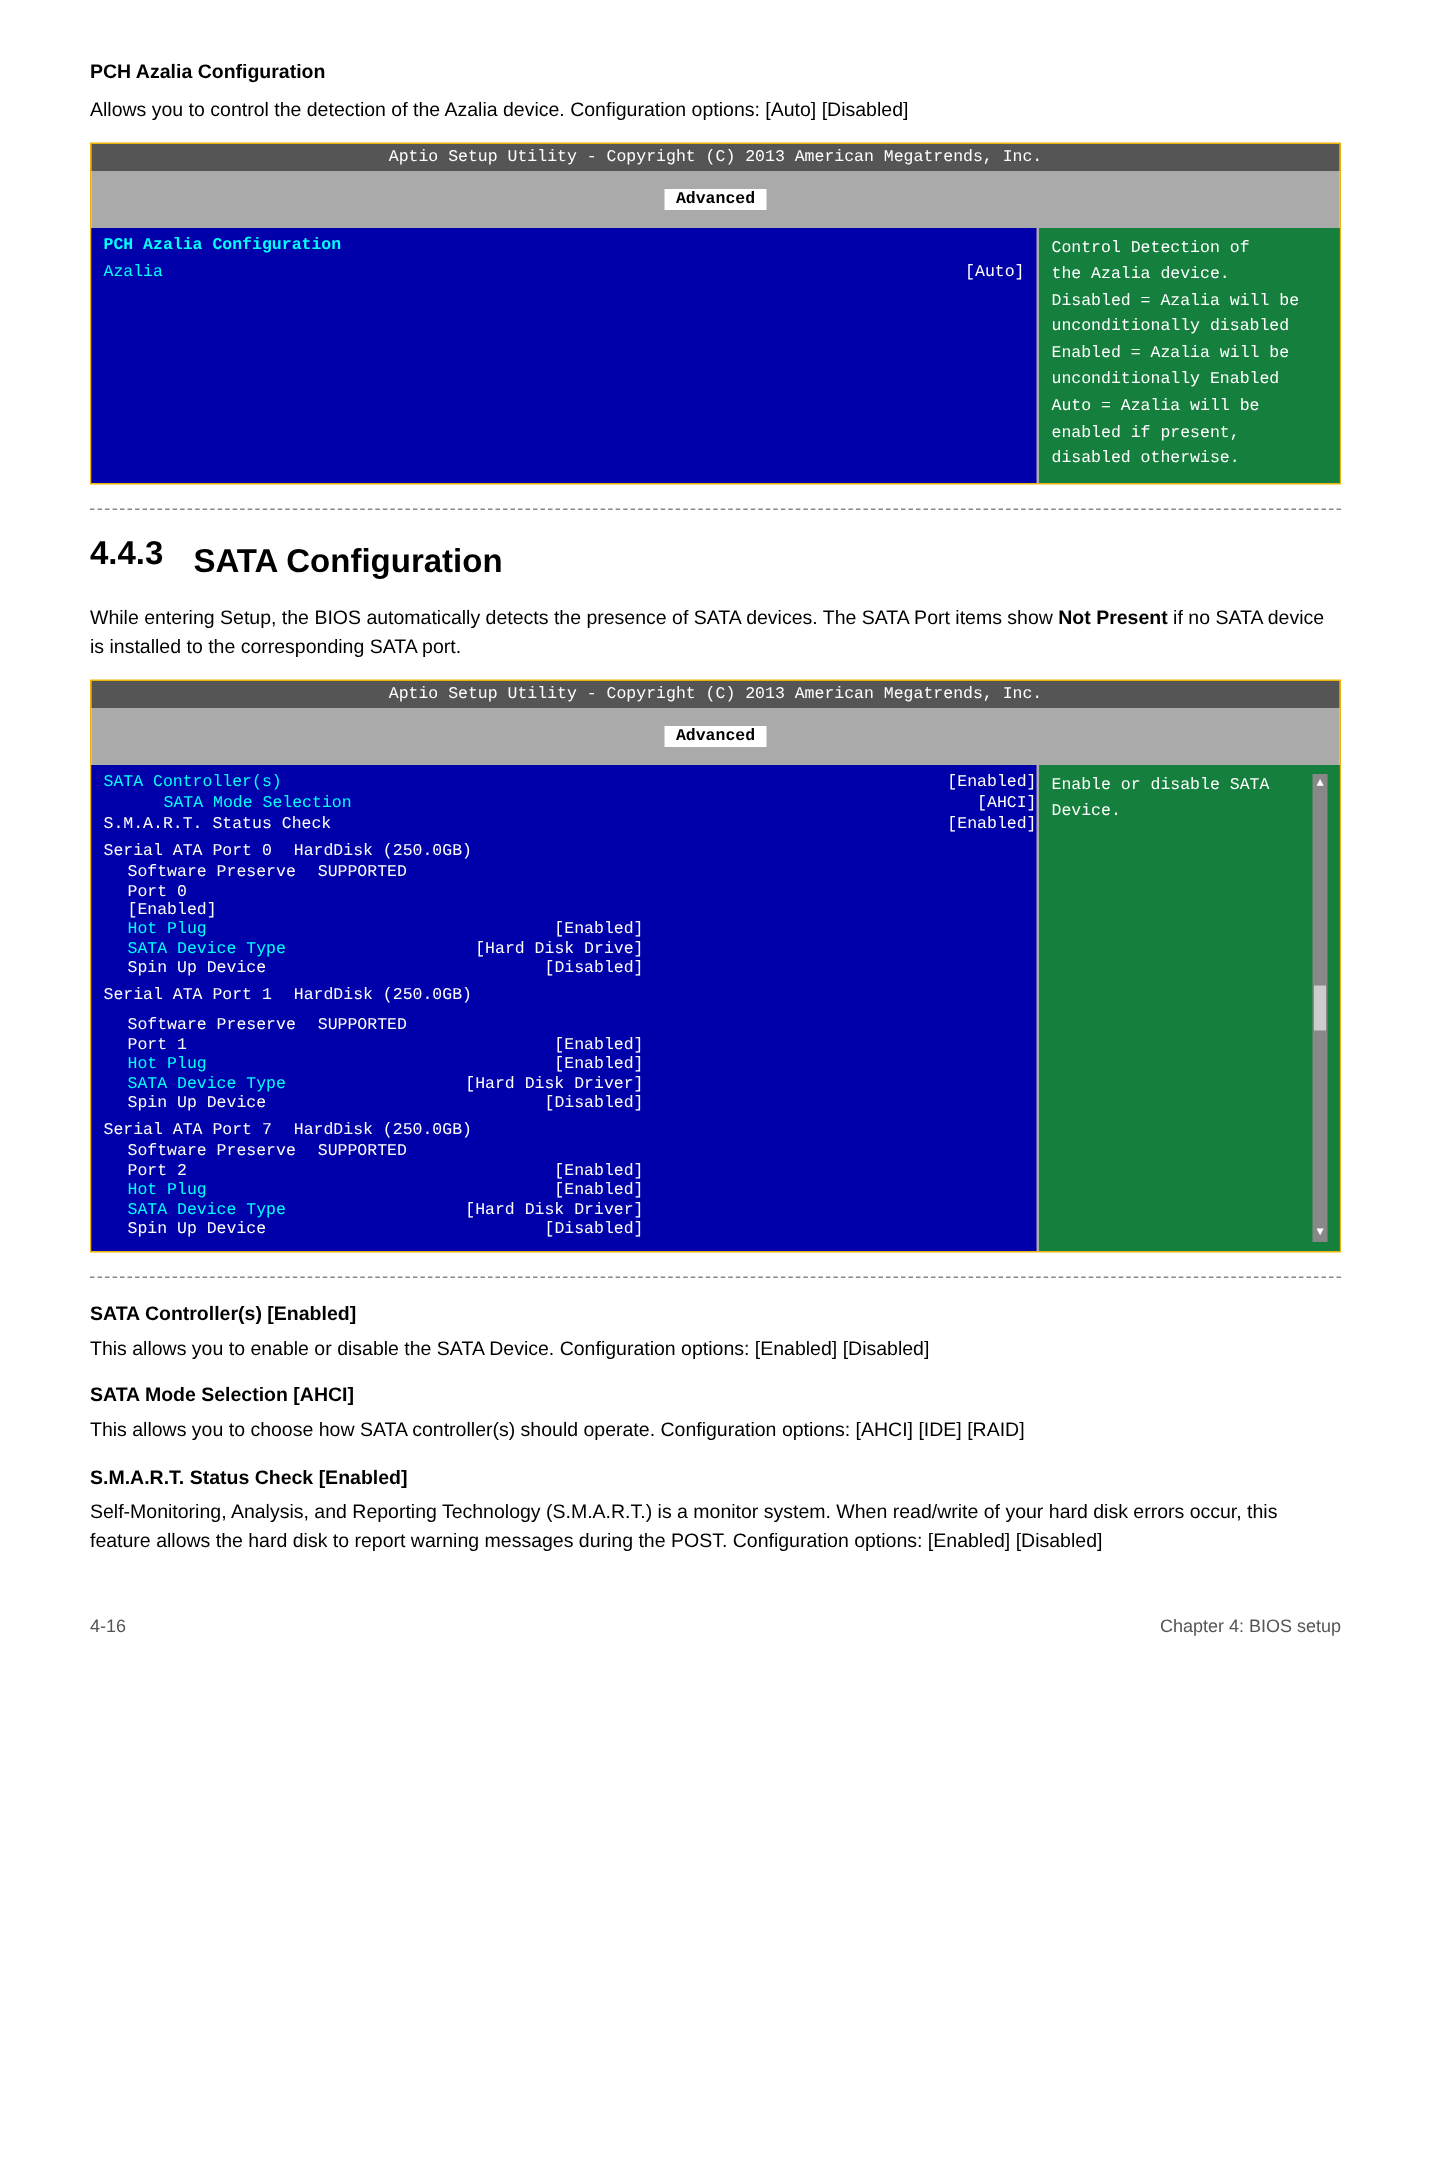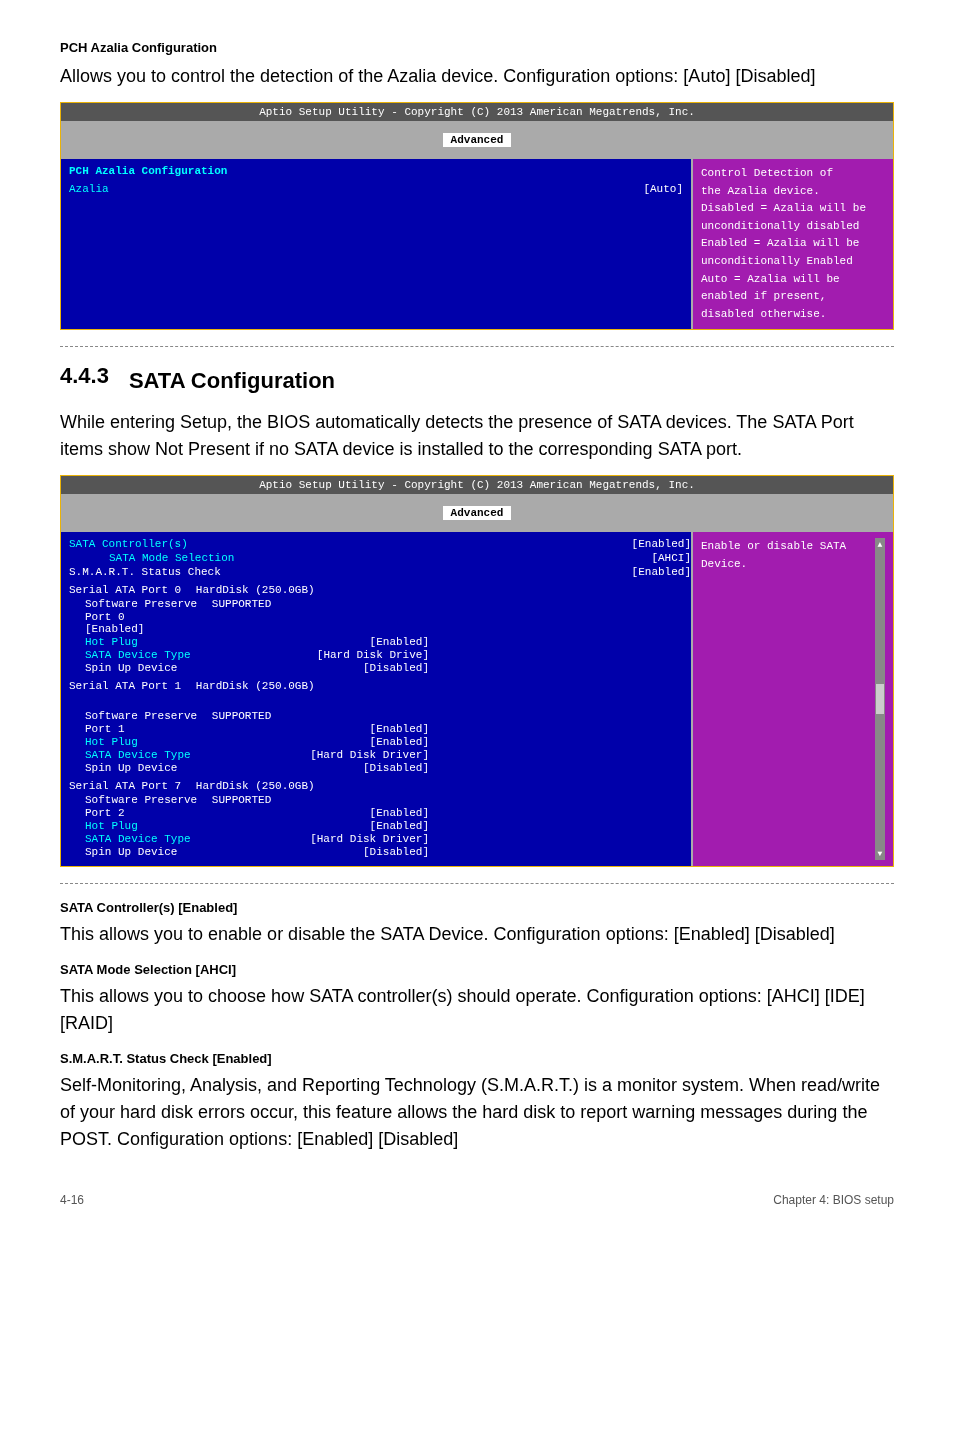--- a/index.html
+++ b/index.html
@@ -11,21 +11,21 @@
       width: 954px;
       min-height: 1438px;
       padding: 40px 60px 40px 60px;
     }
     .section-title {
       font-weight: bold;
       font-size: 13px;
       margin-bottom: 8px;
     }
     .section-text {
-      font-size: 18px;
+      font-size: 13px;
       margin-bottom: 12px;
       line-height: 1.5;
     }
     .bios-box {
       background: #fff;
       border: 1px solid #eab308;
       font-family: 'Courier New', monospace;
       font-size: 11px;
       margin-bottom: 16px;
     }
@@ -61,21 +61,21 @@
       padding: 6px 8px;
       background: #00a;
       color: #fff;
       font-family: 'Courier New', monospace;
       font-size: 11px;
       border-right: 2px solid #aaa;
     }
     .bios-right {
       width: 200px;
       padding: 6px 8px;
-      background: #a21caf;
+      background: #15803d;
       color: #fff;
       font-family: 'Courier New', monospace;
       font-size: 11px;
     }
     .bios-row {
       display: flex;
       justify-content: space-between;
       margin-bottom: 2px;
     }
     .divider {
@@ -94,21 +94,21 @@
       margin-bottom: 6px;
       margin-top: 14px;
     }
     .page-footer {
       display: flex;
       justify-content: space-between;
       margin-top: 40px;
       font-size: 12px;
       color: #555;
     }
-    strong { font-weight: normal; }
+    strong { font-weight: bold; }
   </style>
 </head>
 <body>
 
 <div>
   <div class="section-title">PCH Azalia Configuration</div>
   <div class="section-text">Allows you to control the detection of the Azalia device. Configuration options: [Auto] [Disabled]</div>
 
   <div class="bios-box">
     <div class="bios-header">Aptio Setup Utility - Copyright (C) 2013 American Megatrends, Inc.</div>
@@ -192,21 +192,21 @@
         </div>
         <div style="padding-left:16px; margin-bottom:1px; display:flex; justify-content:space-between; width:360px;">
           <span style="color:#0ff;">SATA Device Type</span>
           <span>[Hard Disk Drive]</span>
         </div>
         <div style="padding-left:16px; margin-bottom:6px; display:flex; justify-content:space-between; width:360px;">
           <span>Spin Up Device</span>
           <span>[Disabled]</span>
         </div>
 
-        <div style="margin-bottom:18px;">
+        <div style="margin-bottom:8px;">
           <span>Serial ATA Port 1</span>
           <span style="margin-left:8px;">HardDisk  (250.0GB)</span>
         </div>
         <div style="padding-left:16px; margin-bottom:1px;">
           <span>Software Preserve</span>
           <span style="margin-left:8px;">SUPPORTED</span>
         </div>
         <div style="padding-left:16px; margin-bottom:1px; display:flex; justify-content:space-between; width:360px;">
           <span>Port 1</span>
           <span>[Enabled]</span>

